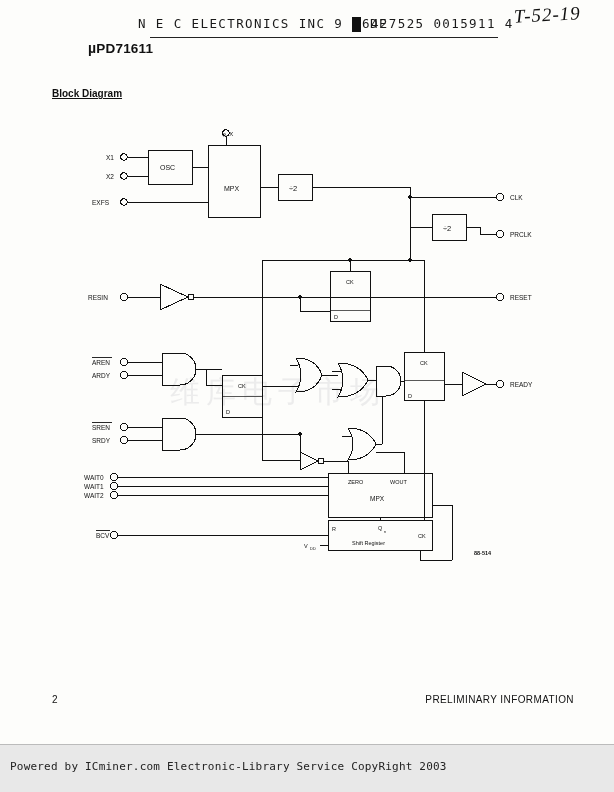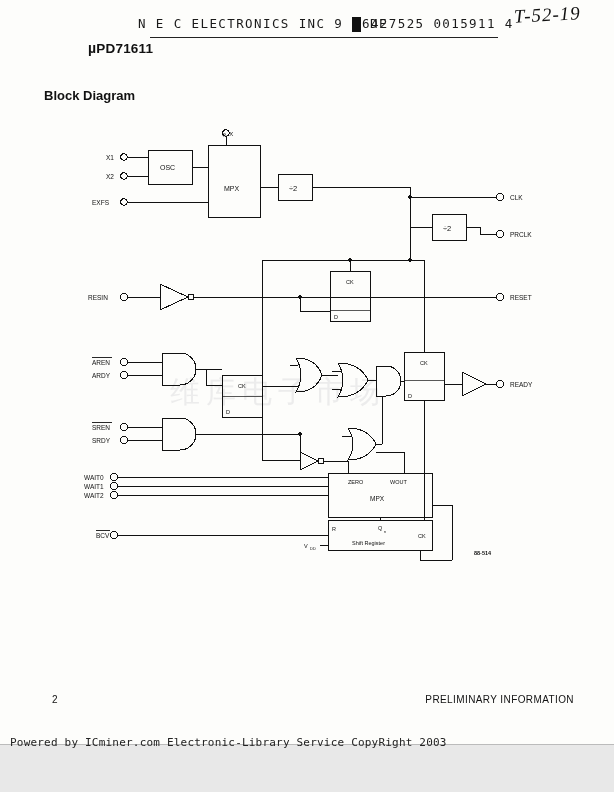--- a/index.html
+++ b/index.html
@@ -65,24 +65,25 @@
     left: 48px; top: 40px;
     font-size: 13.5px;
     font-weight: bold;
     color: #111;
     letter-spacing: 0.2px;
     margin-left: 40px;
   }
   .partno .mu { font-size: 14px; }
   .section-title {
     position: absolute;
-    left: 44px; top: 88px;
-    font-size: 13px;
+    left: 52px; top: 88px;
+    font-size: 10px;
     font-weight: bold;
     color: #111;
+    text-decoration: underline;
   }
   
   #diagram {
     position: absolute;
     left: 0; top: 0;
     width: 614px;
     height: 792px;
     pointer-events: none;
   }
   .watermark {
@@ -110,21 +111,21 @@
   }
   .bottom-bar {
     position: absolute;
     left: 0; top: 744px;
     width: 614px; height: 48px;
     background: #e8e8e8;
     border-top: 1px solid #bbb;
   }
   .bottom-text {
     position: absolute;
-    left: 10px; top: 736px;
+    left: 10px; top: 760px;
     font-family: "DejaVu Sans Mono", monospace;
     font-size: 11px;
     color: #222;
     letter-spacing: 0.2px;
   }
   .code-label {
     position: absolute;
     left: 474px; top: 550px;
     font-size: 5.5px;
     font-weight: bold;

